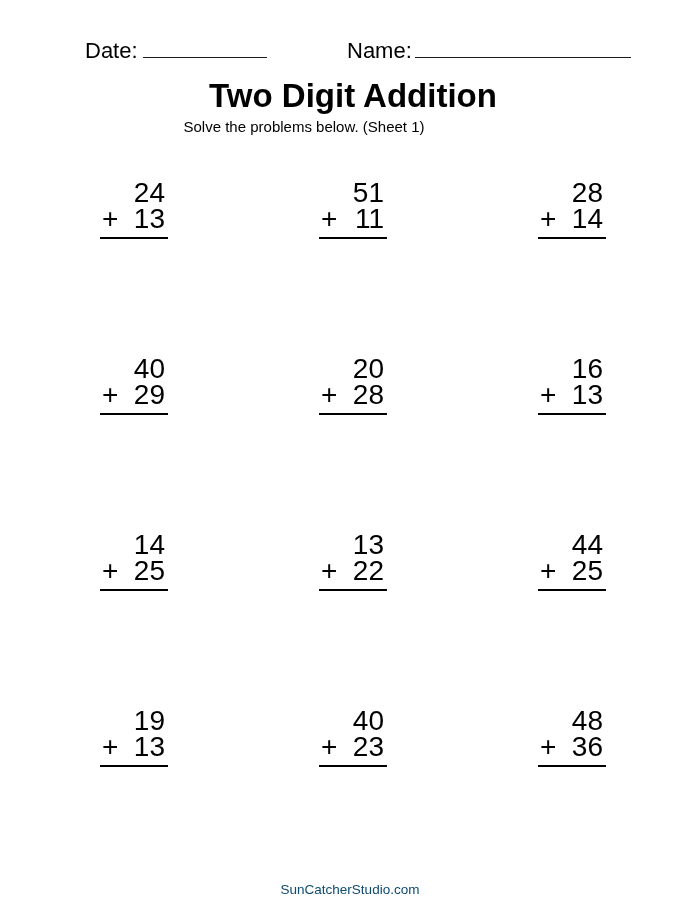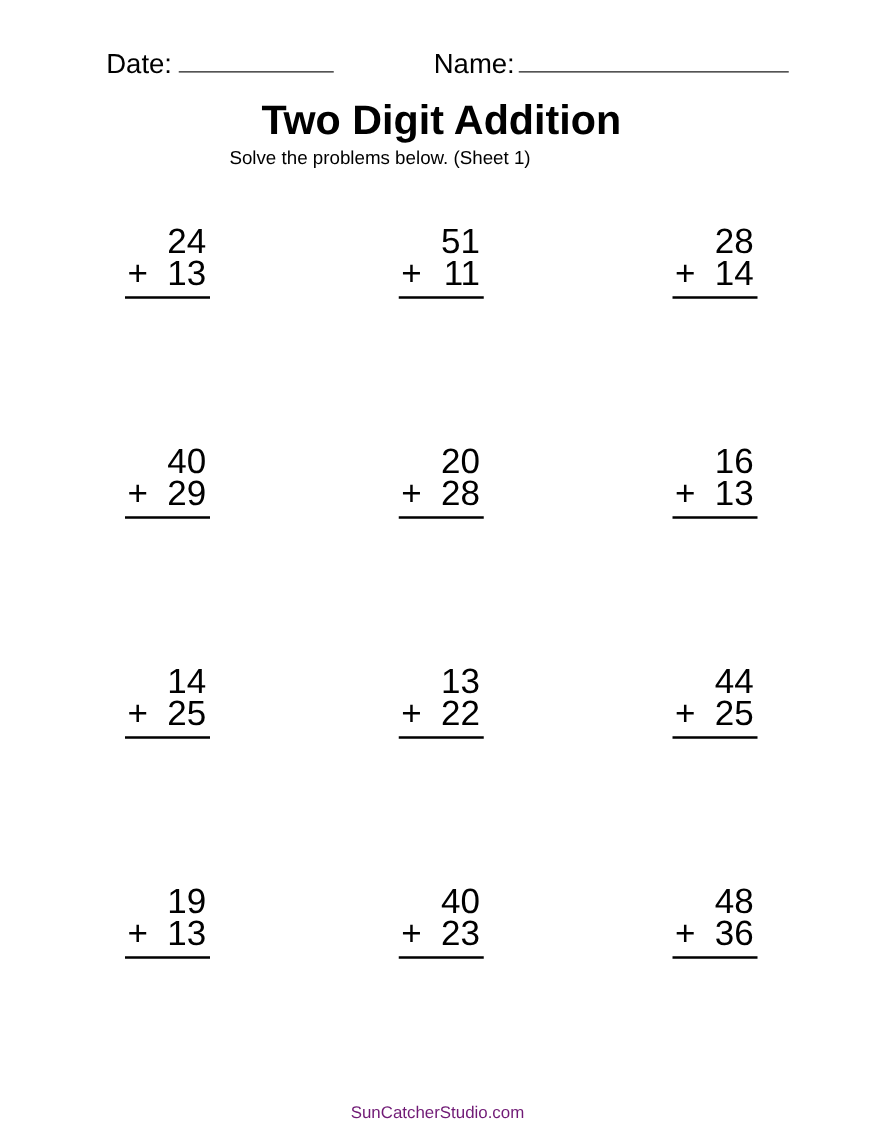--- a/index.html
+++ b/index.html
@@ -90,21 +90,21 @@
   }
 
   
   .footer {
     position: absolute;
     top: 882px;
     left: 0;
     width: 700px;
     text-align: center;
     font-size: 13.5px;
-    color: #701a75;
+    color: #0c4a6e;
   }
 </style>
 </head>
 <body>
 
 <div class="field field-date">
   <span>Date:</span><span class="fill-line fill-line-date"></span>
 </div>
 
 <div class="field field-name">

